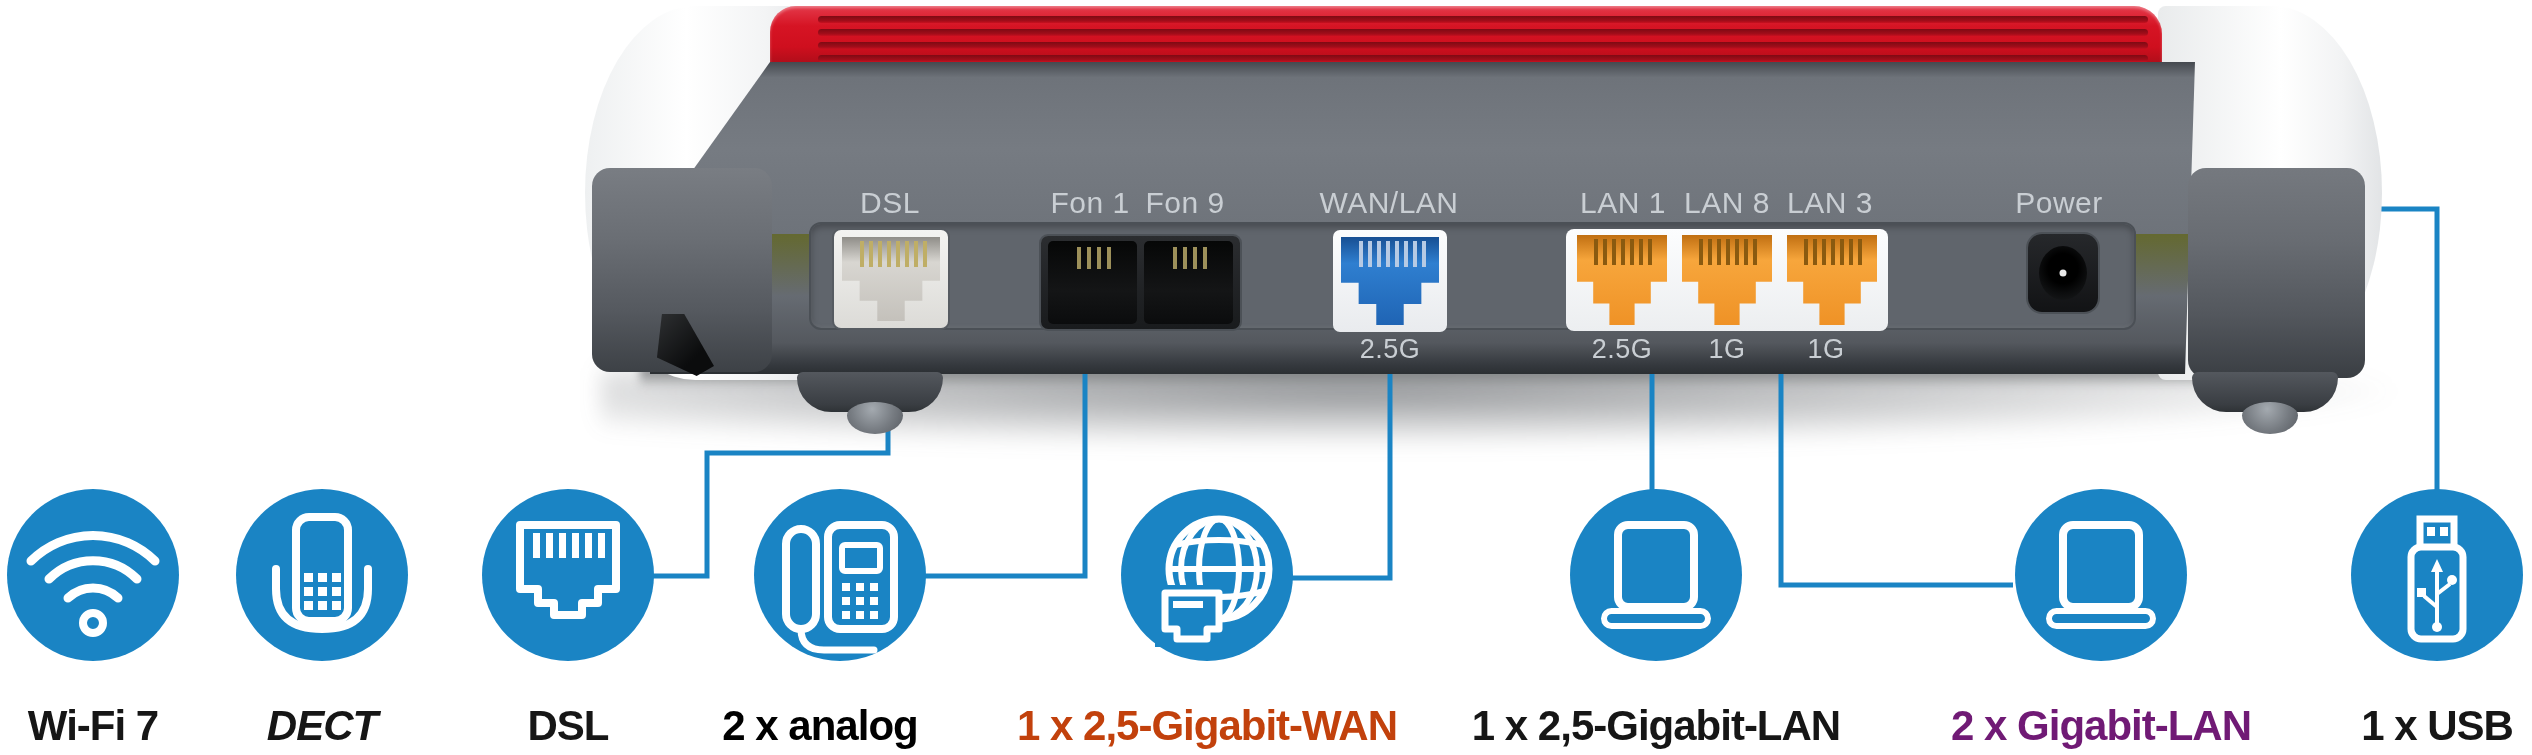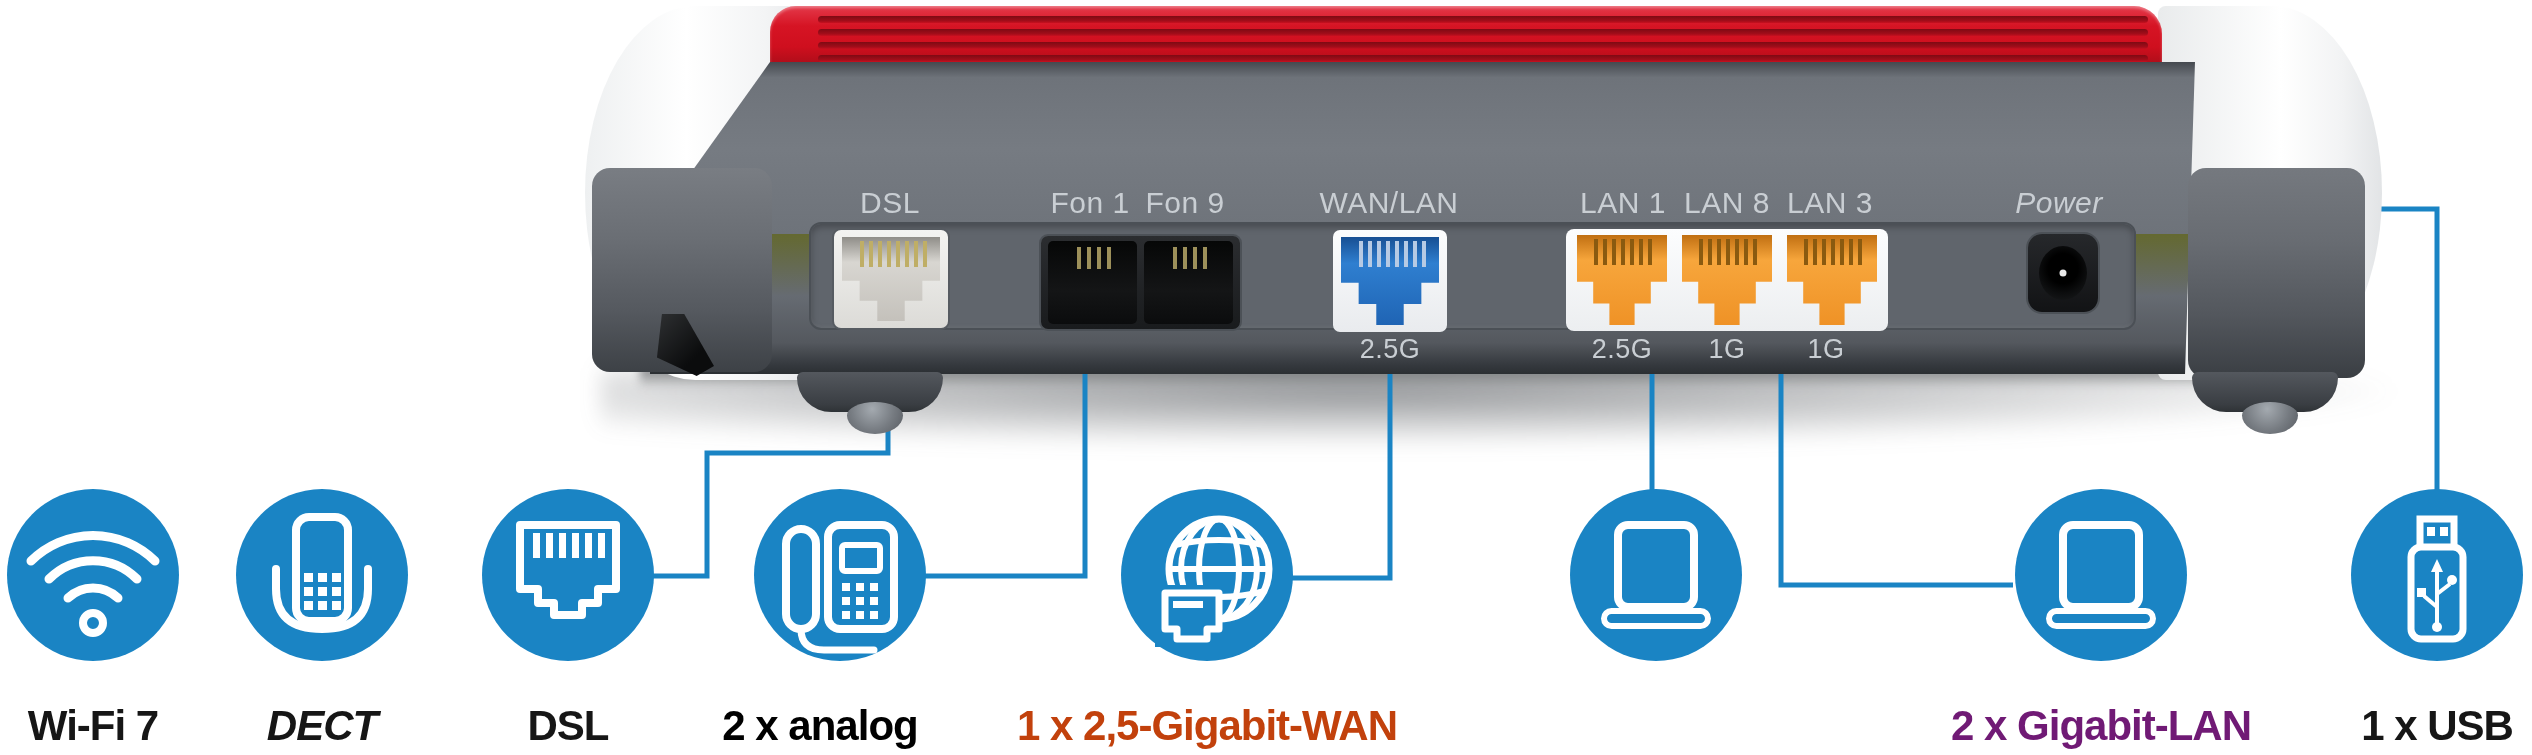--- a/index.html
+++ b/index.html
@@ -194,21 +194,21 @@
         <div class="vent"></div>
       </div>
 
     <span class="port-label" style="left: 240px; color: rgb(201, 206, 211);">DSL</span>
     <span class="port-label" style="left: 440px; color: rgb(201, 206, 211);">Fon 1</span>
     <span class="port-label" style="left: 535px; color: rgb(201, 206, 211);">Fon 9</span>
     <span class="port-label" style="left: 739px; color: rgb(201, 206, 211);">WAN/LAN</span>
     <span class="port-label" style="left: 973px; color: rgb(201, 206, 211);">LAN 1</span>
     <span class="port-label" style="left: 1077px; color: rgb(201, 206, 211);">LAN 8</span>
     <span class="port-label" style="left: 1180px; color: rgb(201, 206, 211);">LAN 3</span>
-    <span class="port-label" style="left: 1409px; color: rgb(201, 206, 211); font-style: italic;">Power</span>
+    <span class="port-label" style="left: 1409px; color: rgb(201, 206, 211);">Power</span>
 
     <div class="ports-panel"></div>
 
     <div class="bezel bezel-dsl">
       <div class="jack jack-dsl">
         <div class="pins"></div>
       </div>
     </div>
 
     <div class="fon-frame">
@@ -354,20 +354,21 @@
   <span class="feature-label" style="left: 1207px; color: #c2410c;">1 x 2,5-Gigabit-WAN</span>
 
   <div class="feature-circle" style="left: 1570px; background: rgb(26, 132, 196);">
     <svg width="172" height="172" viewBox="0 0 172 172">
       <g stroke="#ffffff" stroke-width="8" fill="none">
         <rect x="48" y="36" width="76" height="82" rx="10"></rect>
         <rect x="34" y="122" width="104" height="15" rx="7.5" stroke-width="6"></rect>
       </g>
     </svg>
   </div>
+  <span class="feature-label" style="left: 1656px; color: rgb(22, 22, 22);">1 x 2,5-Gigabit-LAN</span>
 
   <div class="feature-circle" style="left: 2015px; background: rgb(26, 132, 196);">
     <svg width="172" height="172" viewBox="0 0 172 172">
       <g stroke="#ffffff" stroke-width="8" fill="none">
         <rect x="48" y="36" width="76" height="82" rx="10"></rect>
         <rect x="34" y="122" width="104" height="15" rx="7.5" stroke-width="6"></rect>
       </g>
     </svg>
   </div>
   <span class="feature-label" style="left: 2101px; color: #701a75;">2 x Gigabit-LAN</span>

